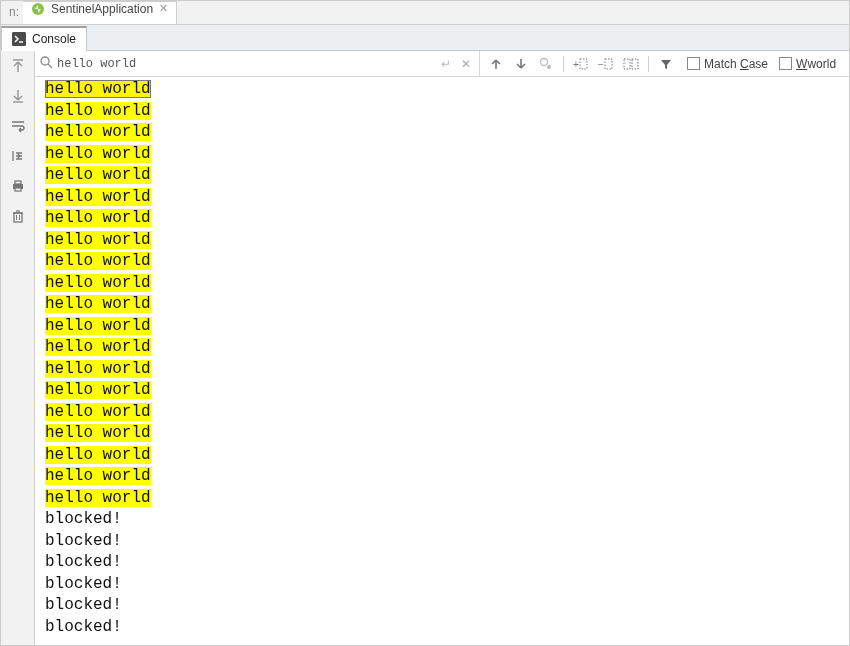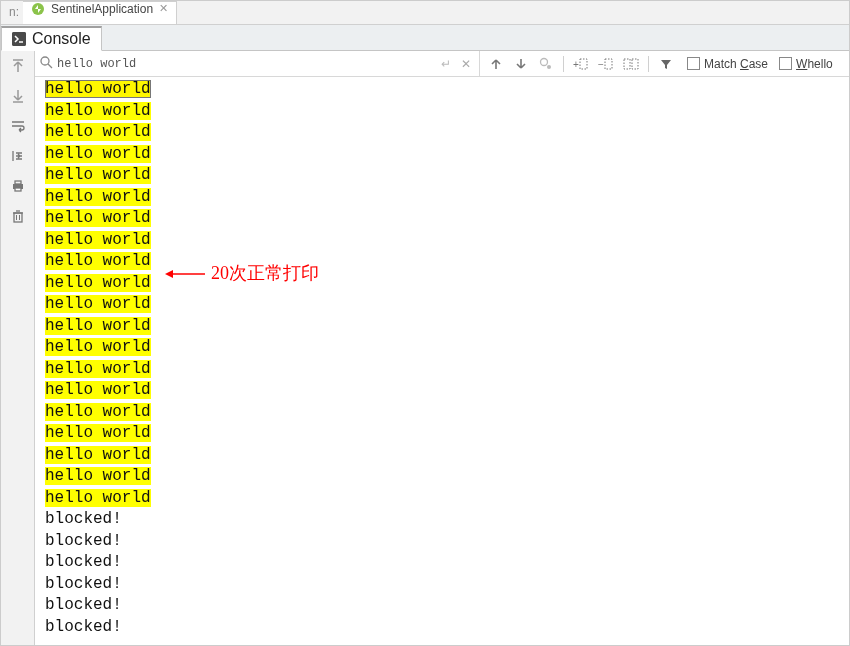--- a/index.html
+++ b/index.html
@@ -7,21 +7,21 @@
   .root { display: flex; flex-direction: column; width: 850px; height: 646px; border: 1px solid #ccc; overflow: hidden; }
   
   .run-tabs { display: flex; align-items: center; height: 24px; background: #f2f2f2; border-bottom: 1px solid #d0d0d0; }
   .run-tabs .prefix { width: 22px; text-align: right; padding-right: 4px; color: #888; position: relative; top: -1px; }
   .run-tab { display: flex; align-items: flex-start; height: 100%; padding: 0 8px; background: #fff; border-top: 1px solid #d0d0d0; border-right: 1px solid #d0d0d0; gap: 6px; }
   .run-tab .leaf-icon svg { display:block; }
   .run-tab .title { font-size: 12px; color: #444; }
   .run-tab .close { color: #999; font-size: 11px; cursor: pointer; }
   
   .tool-tabs { display: flex; align-items: stretch; height: 26px; background: #eceff1; border-bottom: 1px solid #c5c5c5; }
-  .tool-tab { display: flex; align-items: center; padding: 0 10px; gap: 6px; font-size: 16px; color: #555; border-right: 1px solid #d6d6d6; position: relative; top:1px; background:#ececec; }
+  .tool-tab { display: flex; align-items: center; padding: 0 10px; gap: 6px; font-size: 12px; color: #555; border-right: 1px solid #d6d6d6; position: relative; top:1px; background:#ececec; }
   .tool-tab.active { background: #fff; border: 1px solid #c5c5c5; border-bottom: 1px solid #fff; border-top: 2px solid #a0a0a0; }
   .tool-tab.active { color: #222; }
   .tool-tab .console-icon, .tool-tab .endpoints-icon { width: 14px; height: 14px; display: inline-flex; align-items:center; justify-content:center; }
   .tool-tab .console-icon { background: #4a4a4a; border-radius: 2px; position: relative; }
   .tool-tab .console-icon svg { display:block; }
   .tool-tab .endpoints-icon svg { display:block; }
   
   .body { display: flex; flex: 1; overflow: hidden; }
   .gutter { width: 34px; background: #f2f2f2; border-right: 1px solid #d0d0d0; display: flex; flex-direction: column; align-items: center; padding-top: 6px; gap: 12px; }
   .gutter .g-btn { width: 18px; height: 18px; color: #777; display: flex; align-items:center; justify-content:center; cursor: pointer; }
@@ -177,21 +177,21 @@
               <svg width="14" height="14" viewBox="0 0 14 14">
                 <path d="M2 3 L12 3 L8 8 L8 12 L6 11 L6 8 Z" fill="#666"></path>
               </svg>
             </div>
           <label class="sa-check">
             <span class="box"></span>
             <span><span>Match </span><u>C</u><span>ase</span></span>
           </label>
           <label class="sa-check">
             <span class="box"></span>
-            <span><u>W</u><span>hello</span></span>
+            <span><u>W</u><span>world</span></span>
           </label>
         </div>
       </div>
 
       <div class="output" id="output">
 
       <div class="line first"><span class="hl">hello world</span></div>
           <div class="line"><span class="hl">hello world</span></div>
           <div class="line"><span class="hl">hello world</span></div>
           <div class="line"><span class="hl">hello world</span></div>
@@ -210,23 +210,16 @@
           <div class="line"><span class="hl">hello world</span></div>
           <div class="line"><span class="hl">hello world</span></div>
           <div class="line"><span class="hl">hello world</span></div>
           <div class="line"><span class="hl">hello world</span></div>
           <div class="line">blocked!</div>
           <div class="line">blocked!</div>
           <div class="line">blocked!</div>
           <div class="line">blocked!</div>
           <div class="line">blocked!</div>
           <div class="line">blocked!</div>
-          <div class="annotation" style="left:130px; top:186px;">
-          <svg width="40" height="14" viewBox="0 0 40 14">
-              <line x1="40" y1="7" x2="4" y2="7" stroke="#ff0000" stroke-width="1.5"></line>
-              <path d="M0 7 L8 3 L8 11 Z" fill="#ff0000"></path>
-            </svg>
-          <span>20次正常打印</span>
-        </div>
         </div>
     </div>
   </div>
 </div>
 
 </body></html>

